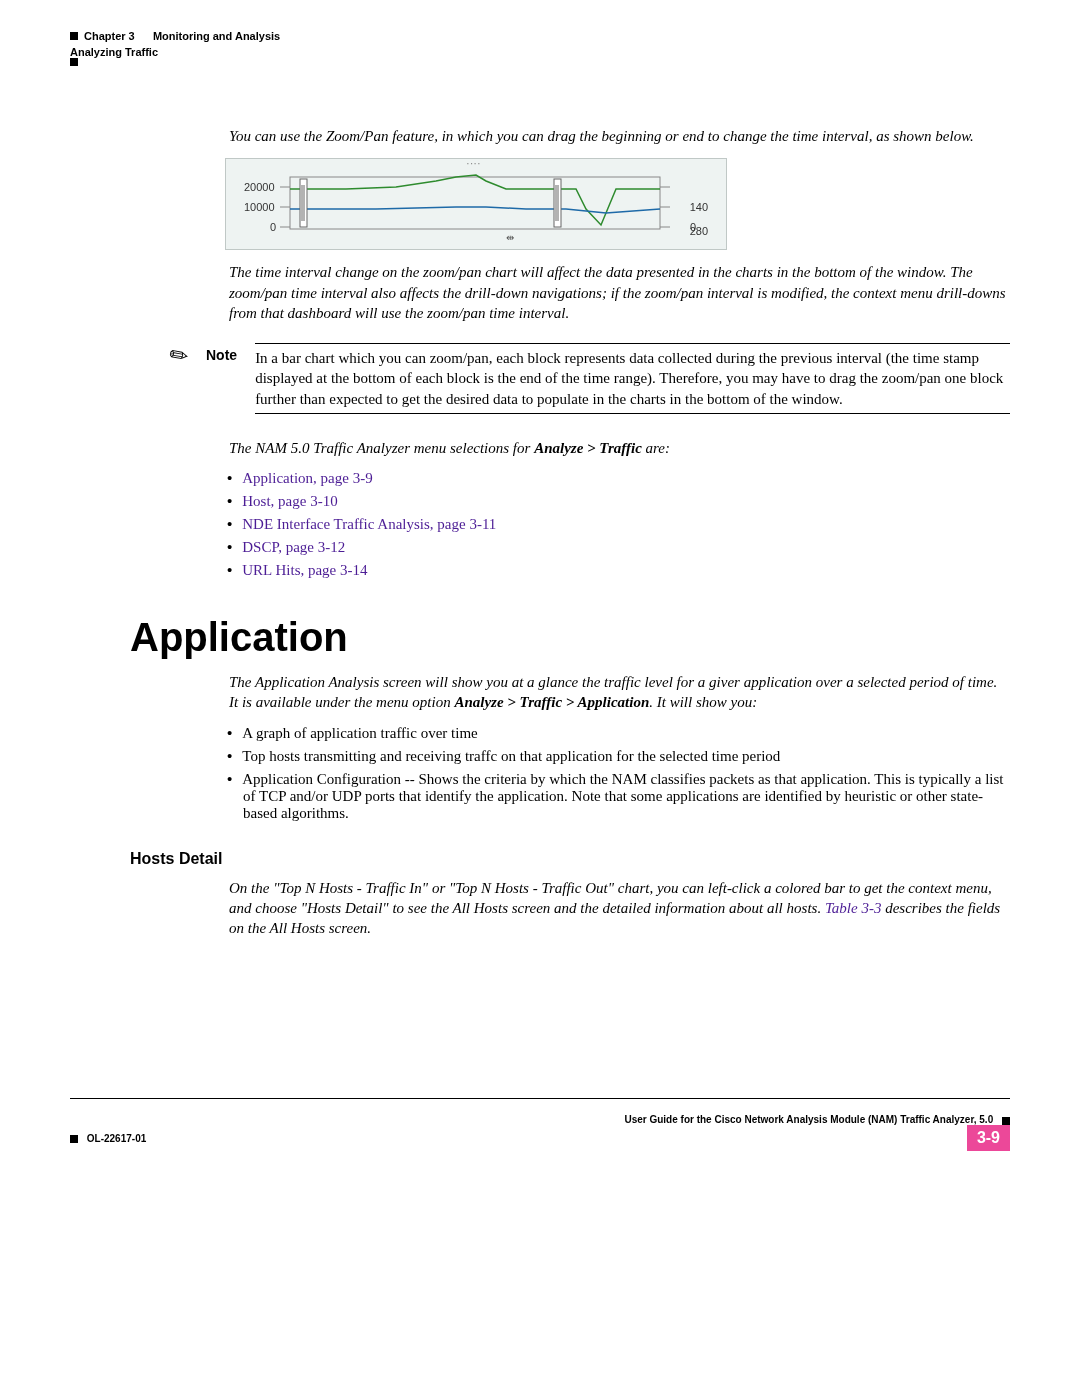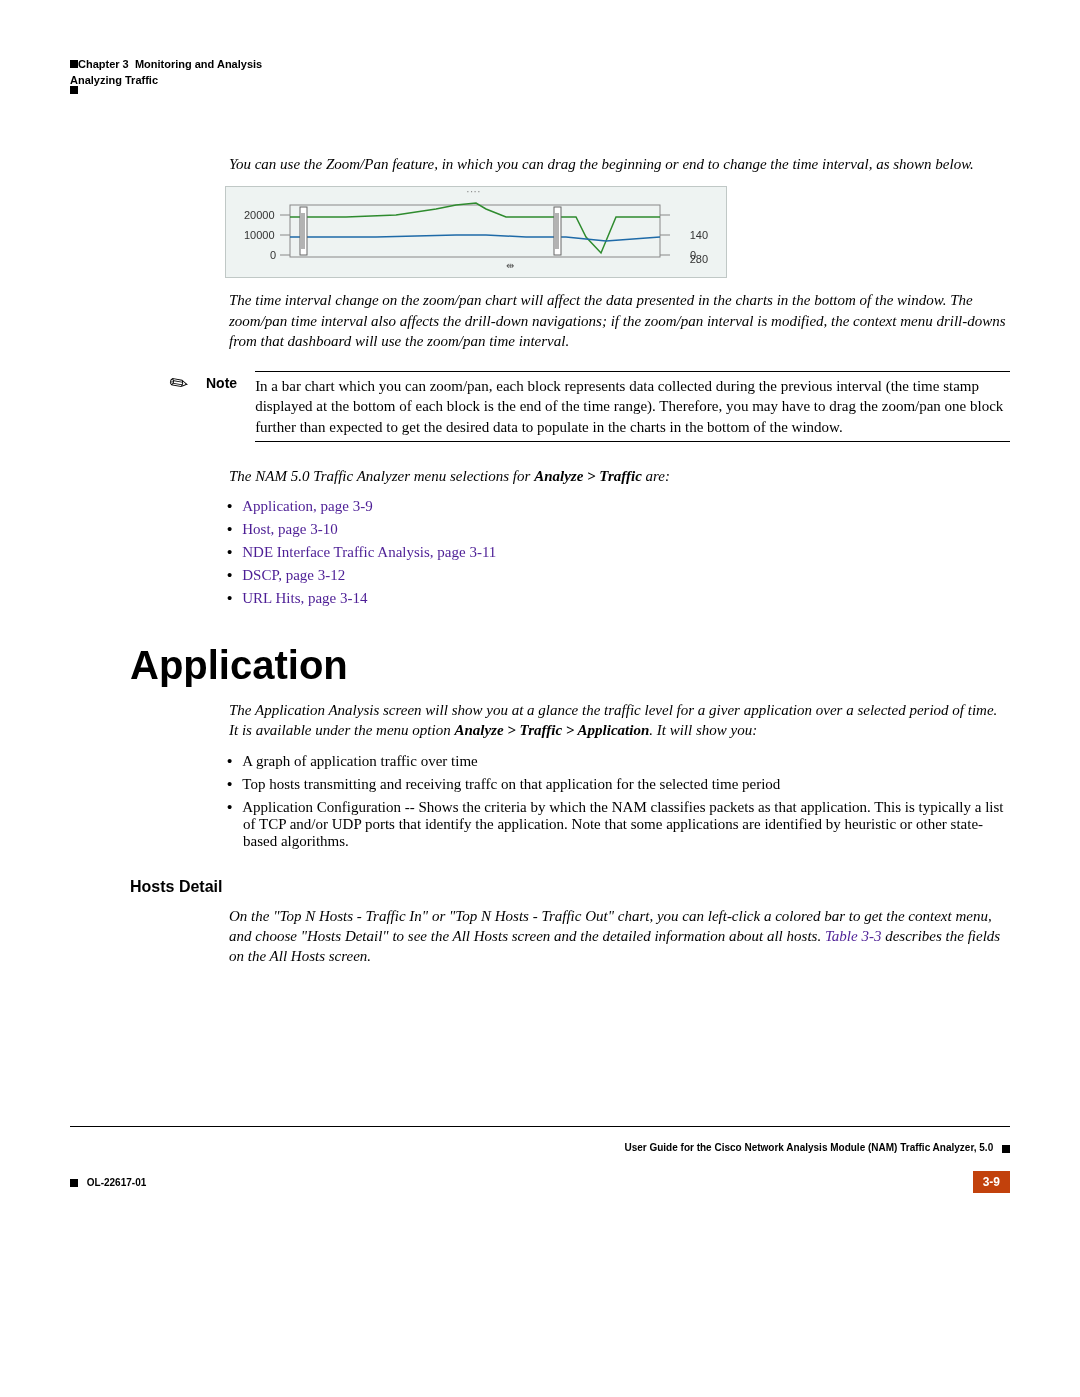--- a/index.html
+++ b/index.html
@@ -16,21 +16,21 @@
     box-sizing: border-box;
   }
   .header {
     display: flex;
     justify-content: space-between;
     font-family: Arial, Helvetica, sans-serif;
     font-size: 11px;
     font-weight: bold;
     margin-bottom: 4px;
   }
-  .header-left { display:flex; align-items:center; margin-top:28px;}
+  .header-left { display:flex; align-items:center; gap:6px;}
   .sq { width:8px; height:8px; background:#000; display:inline-block;}
   .header-sub {
     display:flex; justify-content:flex-end;
     font-family: Arial, Helvetica, sans-serif;
     font-size: 11px; font-weight:bold;
     margin-bottom: 60px;
     flex-direction: column;
   }
   .header-sub span { margin-right:6px;}
 
@@ -87,23 +87,23 @@
   }
 
   .footer {
     margin-top: 160px;
     border-top:1px solid #000;
     font-family: Arial, Helvetica, sans-serif;
     font-size:10px; font-weight:bold;
     padding-top:15px;
   }
   .footer-row1 { text-align:right; }
-  .footer-row2 { display:flex; justify-content:space-between; align-items:center; margin-top:18px;text-align:right;}
+  .footer-row2 { display:flex; justify-content:space-between; align-items:center; margin-top:0;text-align:right;}
   .pgnum {
-    background:#c2410c; color:#fff; padding:4px 10px; font-size:12px;
+    background:#ec4899; color:#fff; padding:4px 10px; font-size:16px;
   }
   .faint{color:#888}
 </style>
 </head>
 <body>
 
 <div class="page">
 
   <div class="header">
     <div class="header-left">

